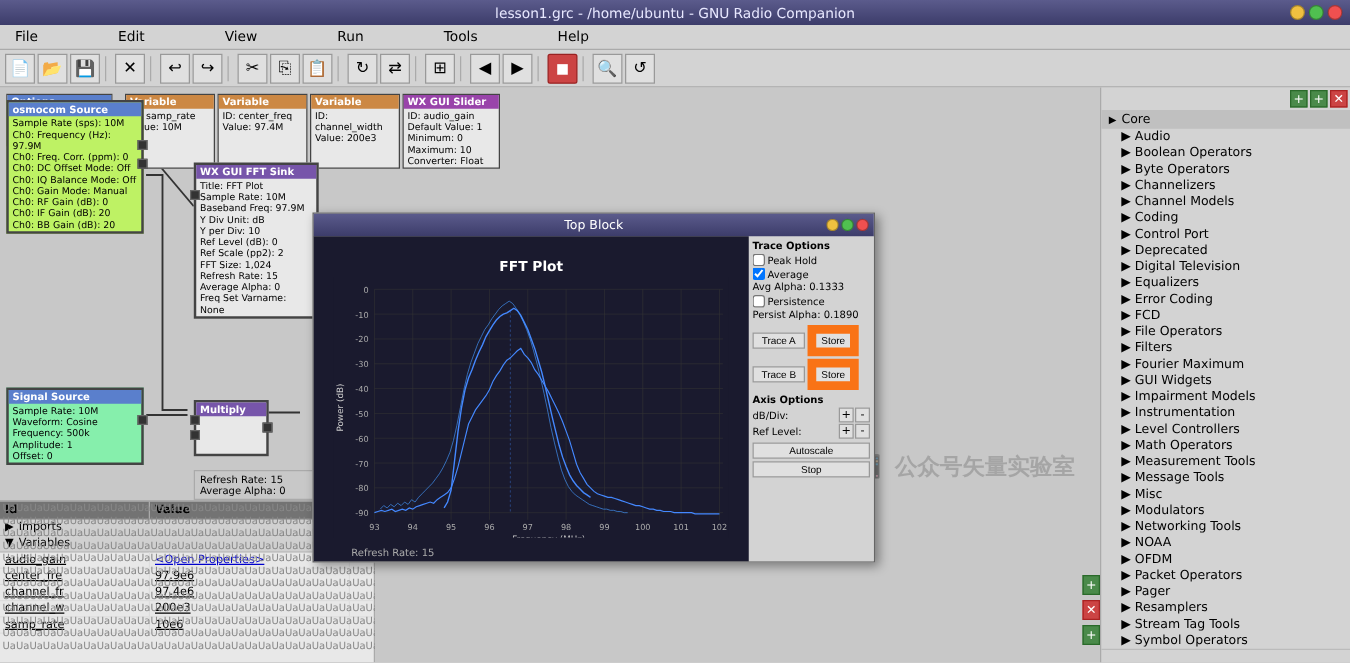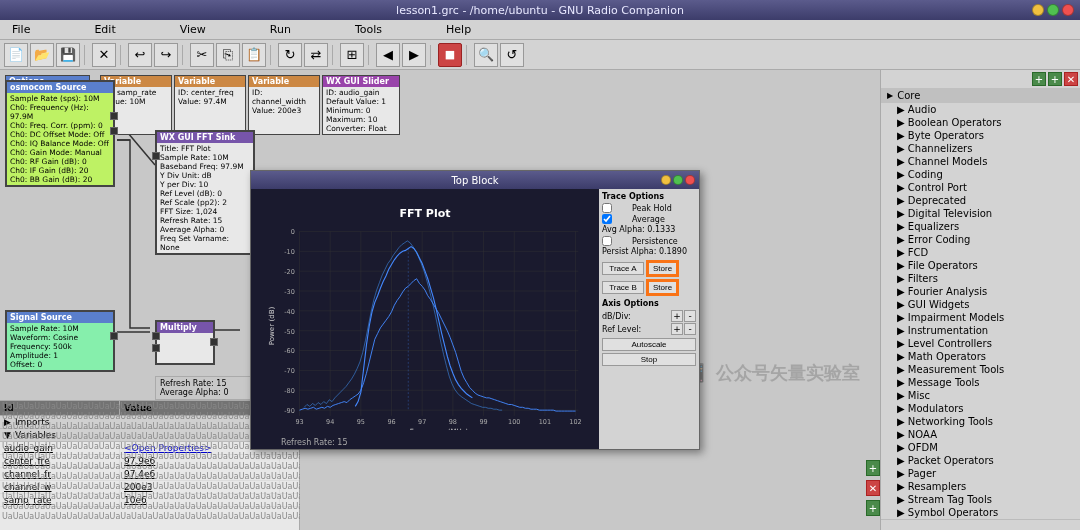--- a/index.html
+++ b/index.html
@@ -165,21 +165,21 @@
     }
 
     .trace-options-title {
       font-weight: bold;
       font-size: 8px;
       margin-bottom: 2px;
     }
     .checkbox-row {
       display: flex;
       align-items: center;
-      gap: 20px;
+      gap: 2px;
       margin-bottom: 1px;
     }
     .checkbox-row input[type=checkbox] {
       width: 10px; height: 10px;
     }
     .fft-trace-btn {
       display: flex;
       align-items: center;
       gap: 2px;
       margin-bottom: 2px;
@@ -187,21 +187,21 @@
     .trace-label-btn {
       background: #e0e0e0;
       border: 1px solid #999;
       padding: 1px 4px;
       font-size: 8px;
       width: 42px;
       cursor: pointer;
     }
     .store-btn {
       background: #e0e0e0;
-      border: 3px solid #f97316;
+      border: 7px solid #f97316;
       padding: 1px 4px;
       font-size: 8px;
       cursor: pointer;
     }
     .axis-options {
       margin-top: 3px;
     }
     .axis-title { font-weight: bold; font-size: 8px; margin-bottom: 2px; }
     .axis-row {
       display: flex;
@@ -824,21 +824,21 @@
       <div class="sidebar-item">▶ Channel Models</div>
       <div class="sidebar-item">▶ Coding</div>
       <div class="sidebar-item">▶ Control Port</div>
       <div class="sidebar-item">▶ Deprecated</div>
       <div class="sidebar-item">▶ Digital Television</div>
       <div class="sidebar-item">▶ Equalizers</div>
       <div class="sidebar-item">▶ Error Coding</div>
       <div class="sidebar-item">▶ FCD</div>
       <div class="sidebar-item">▶ File Operators</div>
       <div class="sidebar-item">▶ Filters</div>
-      <div class="sidebar-item">▶ Fourier Analysis</div>
+      <div class="sidebar-item">▶ Fourier Maximum</div>
       <div class="sidebar-item">▶ GUI Widgets</div>
       <div class="sidebar-item">▶ Impairment Models</div>
       <div class="sidebar-item">▶ Instrumentation</div>
       <div class="sidebar-item">▶ Level Controllers</div>
       <div class="sidebar-item">▶ Math Operators</div>
       <div class="sidebar-item">▶ Measurement Tools</div>
       <div class="sidebar-item">▶ Message Tools</div>
       <div class="sidebar-item">▶ Misc</div>
       <div class="sidebar-item">▶ Modulators</div>
       <div class="sidebar-item">▶ Networking Tools</div>

